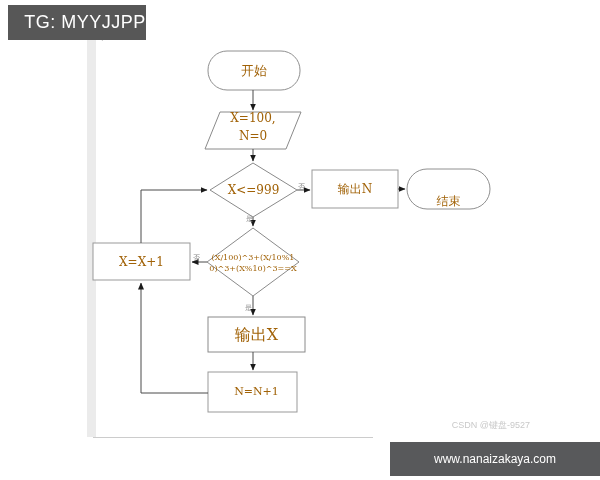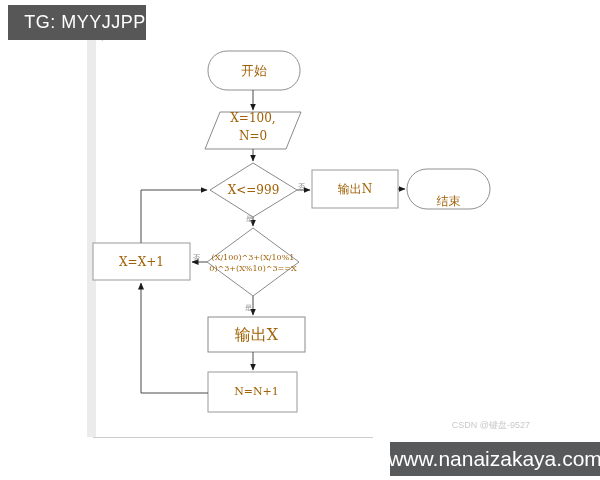--- a/index.html
+++ b/index.html
@@ -69,21 +69,21 @@
     text-align: right;
     font-size: 9px;
     color: #c9c9c9;
   }
   .footer-bar {
     position: absolute;
     left: 390px; top: 442px;
     width: 210px; height: 34px;
     background: #58595b;
     color: #ffffff;
-    font-size: 21px;
+    font-size: 12px;
     display: flex; align-items: center; justify-content: center;
   }
 </style>
 </head>
 <body>
 
 <div class="screen">
 
   <div class="tg-badge">TG: MYYJJPP</div>
 

